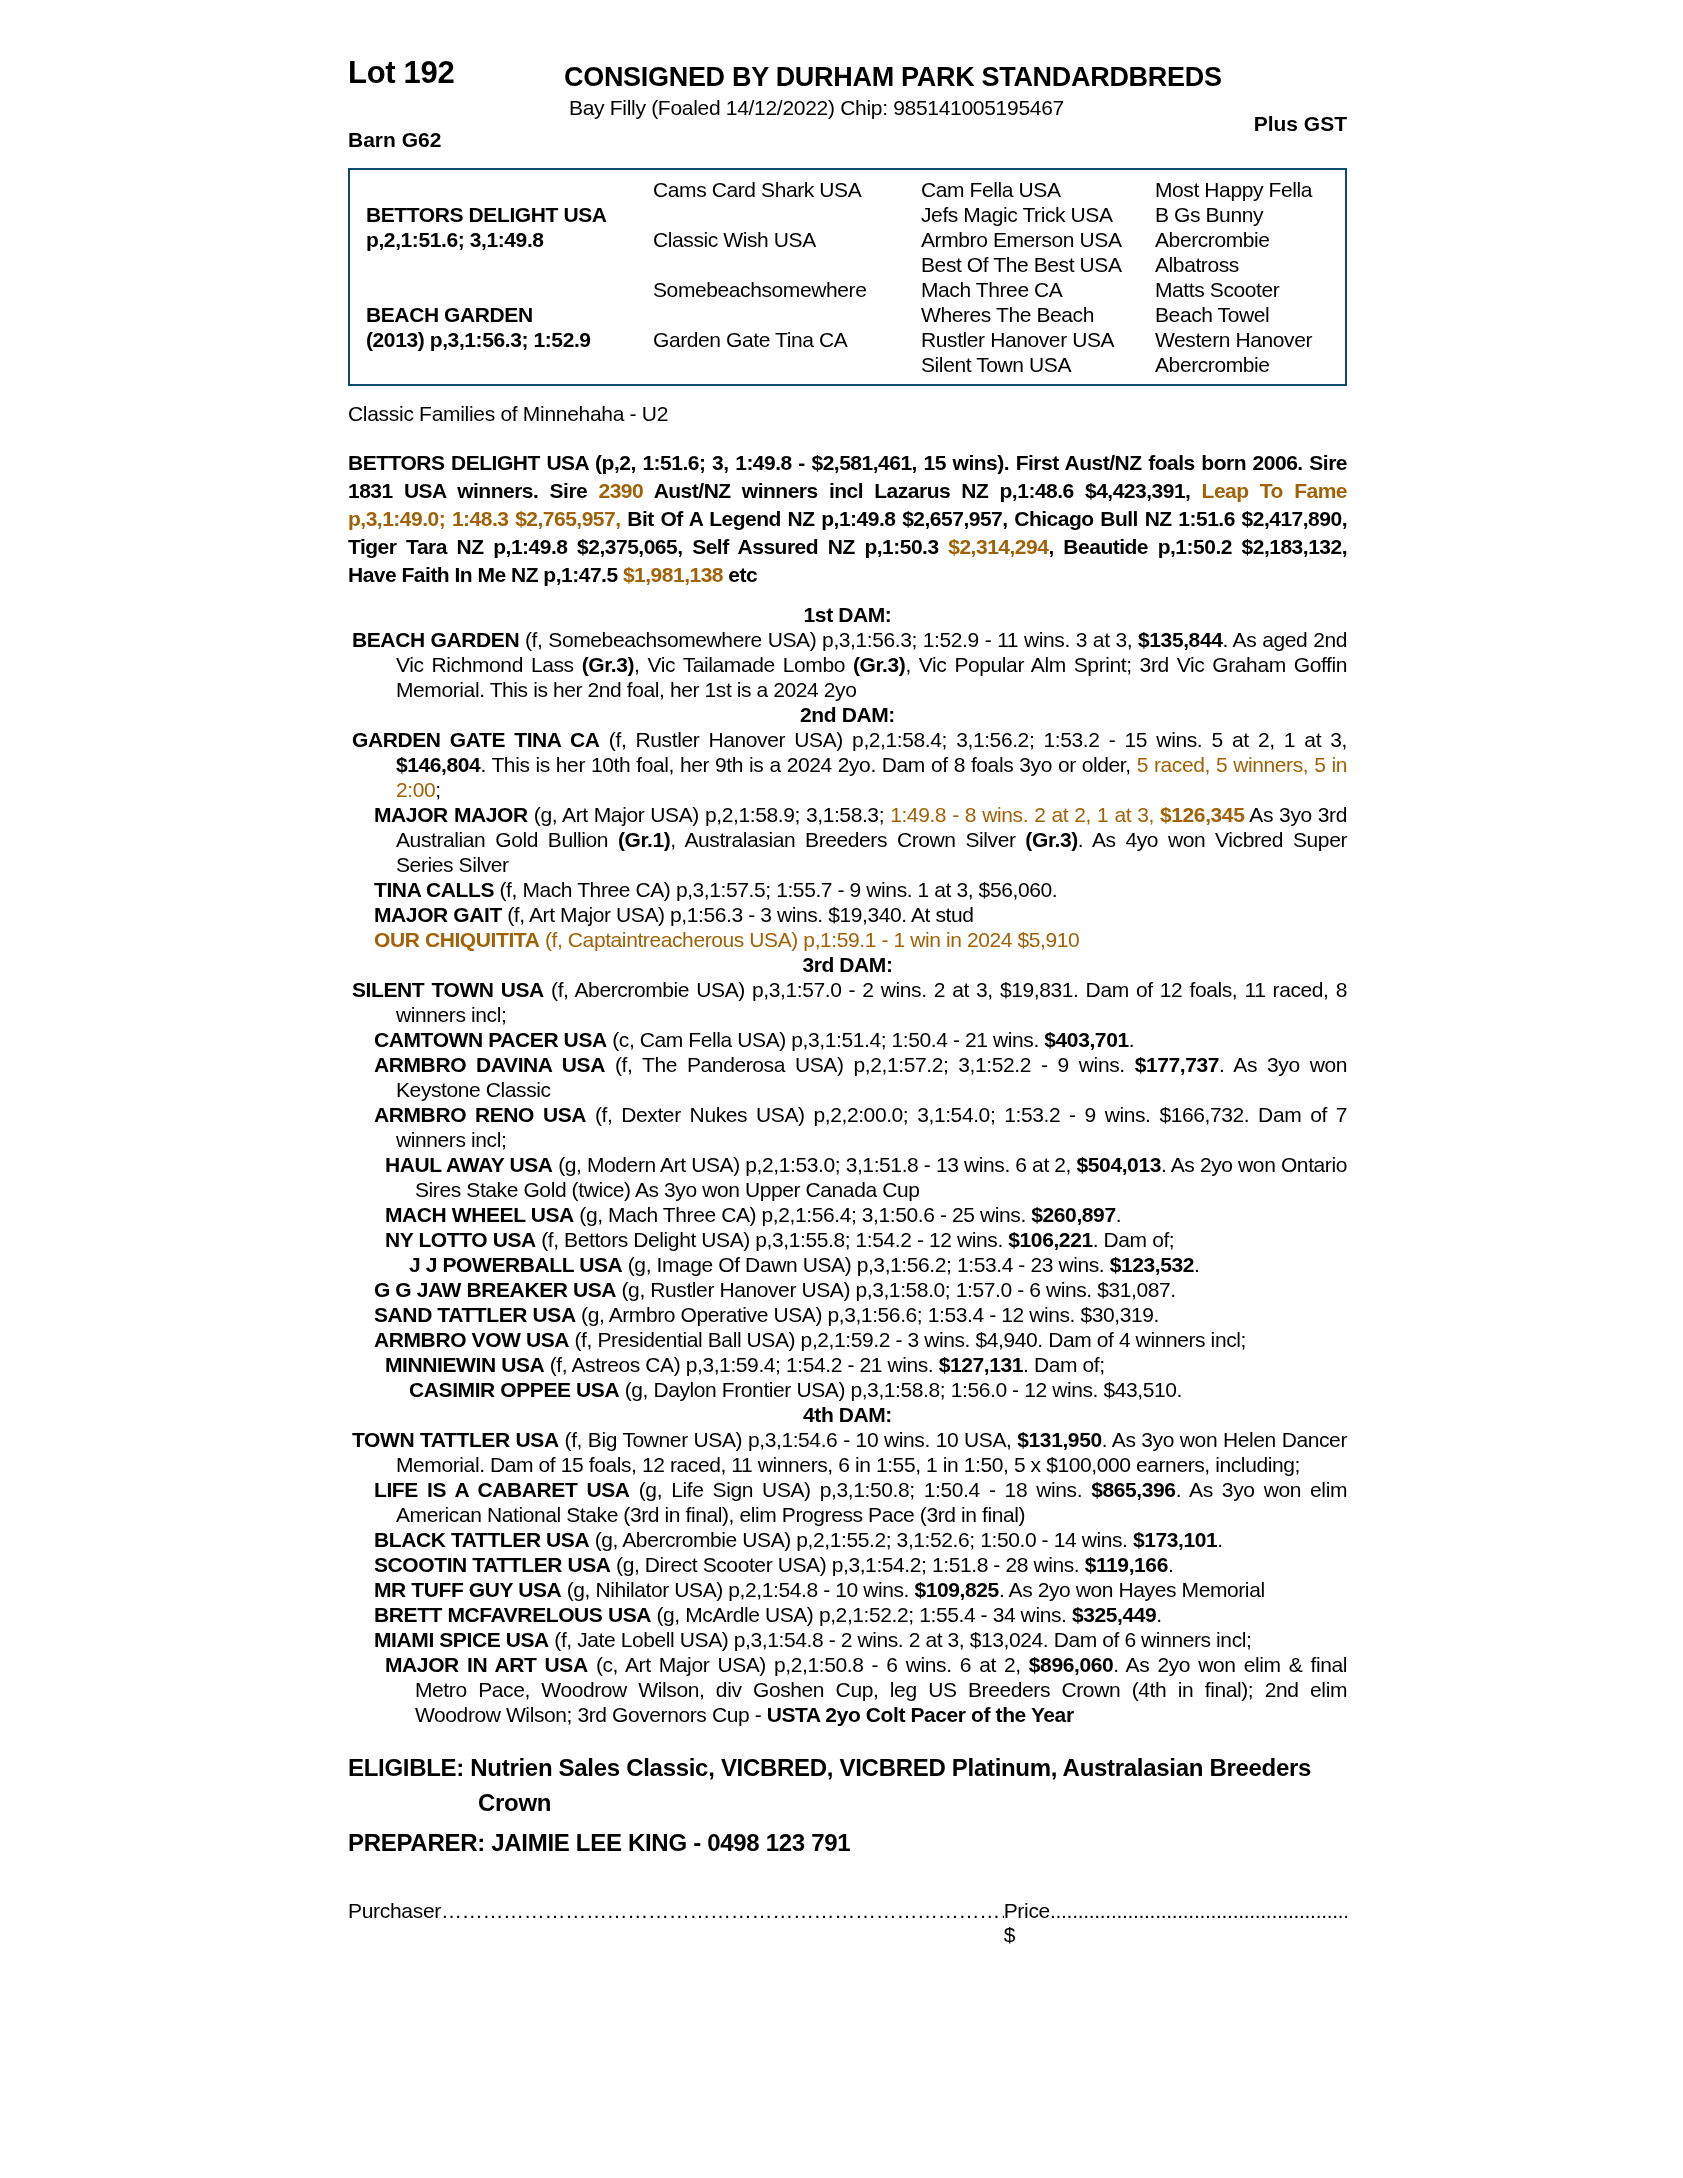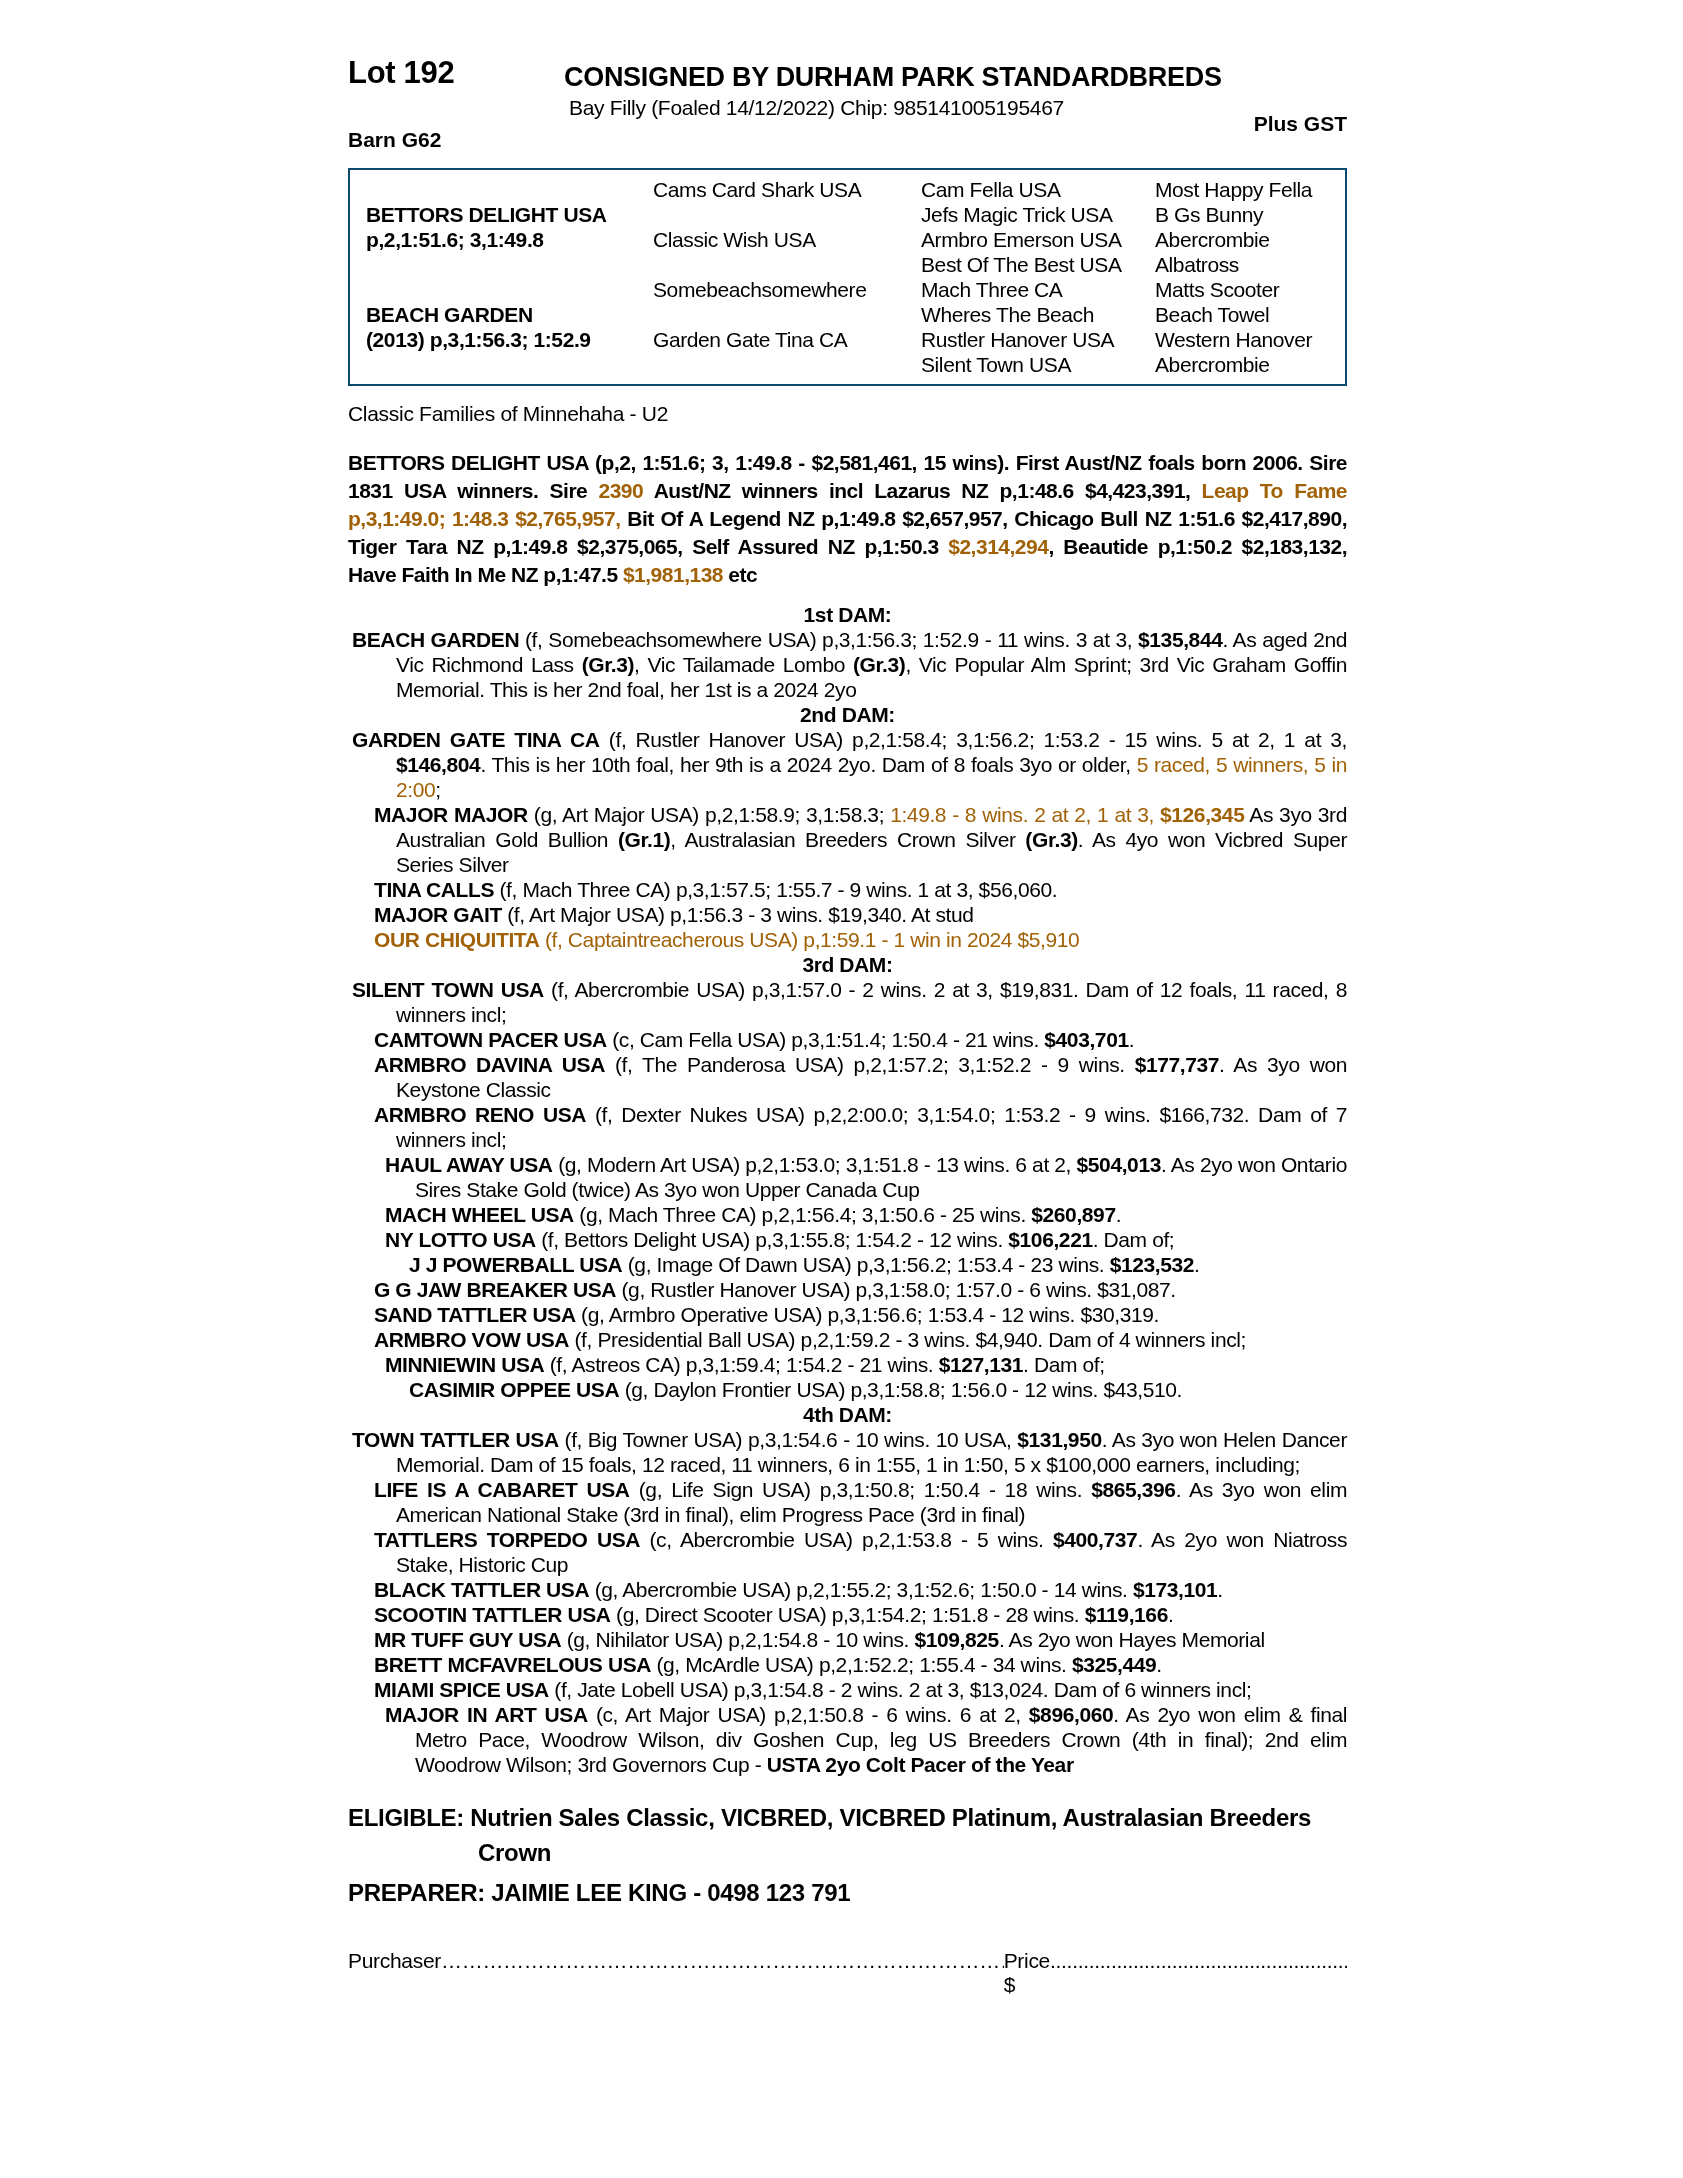--- a/index.html
+++ b/index.html
@@ -131,21 +131,20 @@
       <p class="entry ind3"><span class="b">NY LOTTO USA</span><span> (f, Bettors Delight USA) p,3,1:55.8; 1:54.2 - 12 wins. </span><span class="b">$106,221</span><span>. Dam of;</span></p>
       <p class="entry ind4"><span class="b">J J POWERBALL USA</span><span> (g, Image Of Dawn USA) p,3,1:56.2; 1:53.4 - 23 wins. </span><span class="b">$123,532</span><span>.</span></p>
       <p class="entry ind2"><span class="b">G G JAW BREAKER USA</span><span> (g, Rustler Hanover USA) p,3,1:58.0; 1:57.0 - 6 wins. $31,087.</span></p>
       <p class="entry ind2"><span class="b">SAND TATTLER USA</span><span> (g, Armbro Operative USA) p,3,1:56.6; 1:53.4 - 12 wins. $30,319.</span></p>
       <p class="entry ind2"><span class="b">ARMBRO VOW USA</span><span> (f, Presidential Ball USA) p,2,1:59.2 - 3 wins. $4,940. Dam of 4 winners incl;</span></p>
       <p class="entry ind3"><span class="b">MINNIEWIN USA</span><span> (f, Astreos CA) p,3,1:59.4; 1:54.2 - 21 wins. </span><span class="b">$127,131</span><span>. Dam of;</span></p>
       <p class="entry ind4"><span class="b">CASIMIR OPPEE USA</span><span> (g, Daylon Frontier USA) p,3,1:58.8; 1:56.0 - 12 wins. $43,510.</span></p>
       <p class="dam-heading">4th DAM:</p>
       <p class="entry ind1"><span class="b">TOWN TATTLER USA</span><span> (f, Big Towner USA) p,3,1:54.6 - 10 wins. 10 USA, </span><span class="b">$131,950</span><span>. As 3yo won Helen Dancer Memorial. Dam of 15 foals, 12 raced, 11 winners, 6 in 1:55, 1 in 1:50, 5 x $100,000 earners, including;</span></p>
       <p class="entry ind2"><span class="b">LIFE IS A CABARET USA</span><span> (g, Life Sign USA) p,3,1:50.8; 1:50.4 - 18 wins. </span><span class="b">$865,396</span><span>. As 3yo won elim American National Stake (3rd in final), elim Progress Pace (3rd in final)</span></p>
-      <p class="entry ind2"><span class="b">TATTLERS TORPEDO USA</span><span> (c, Abercrombie USA) p,2,1:53.8 - 5 wins. </span><span class="b">$400,737</span><span>. As 2yo won Niatross Stake, Historic Cup</span></p>
       <p class="entry ind2"><span class="b">BLACK TATTLER USA</span><span> (g, Abercrombie USA) p,2,1:55.2; 3,1:52.6; 1:50.0 - 14 wins. </span><span class="b">$173,101</span><span>.</span></p>
       <p class="entry ind2"><span class="b">SCOOTIN TATTLER USA</span><span> (g, Direct Scooter USA) p,3,1:54.2; 1:51.8 - 28 wins. </span><span class="b">$119,166</span><span>.</span></p>
       <p class="entry ind2"><span class="b">MR TUFF GUY USA</span><span> (g, Nihilator USA) p,2,1:54.8 - 10 wins. </span><span class="b">$109,825</span><span>. As 2yo won Hayes Memorial</span></p>
       <p class="entry ind2"><span class="b">BRETT MCFAVRELOUS USA</span><span> (g, McArdle USA) p,2,1:52.2; 1:55.4 - 34 wins. </span><span class="b">$325,449</span><span>.</span></p>
       <p class="entry ind2"><span class="b">MIAMI SPICE USA</span><span> (f, Jate Lobell USA) p,3,1:54.8 - 2 wins. 2 at 3, $13,024. Dam of 6 winners incl;</span></p>
       <p class="entry ind3"><span class="b">MAJOR IN ART USA</span><span> (c, Art Major USA) p,2,1:50.8 - 6 wins. 6 at 2, </span><span class="b">$896,060</span><span>. As 2yo won elim &amp; final Metro Pace, Woodrow Wilson, div Goshen Cup, leg US Breeders Crown (4th in final); 2nd elim Woodrow Wilson; 3rd Governors Cup - </span><span class="b">USTA 2yo Colt Pacer of the Year</span></p>
     </div>
 
   <p class="eligible"><span>ELIGIBLE:</span><span> Nutrien Sales Classic, VICBRED, VICBRED Platinum, Australasian Breeders Crown</span></p>
 

